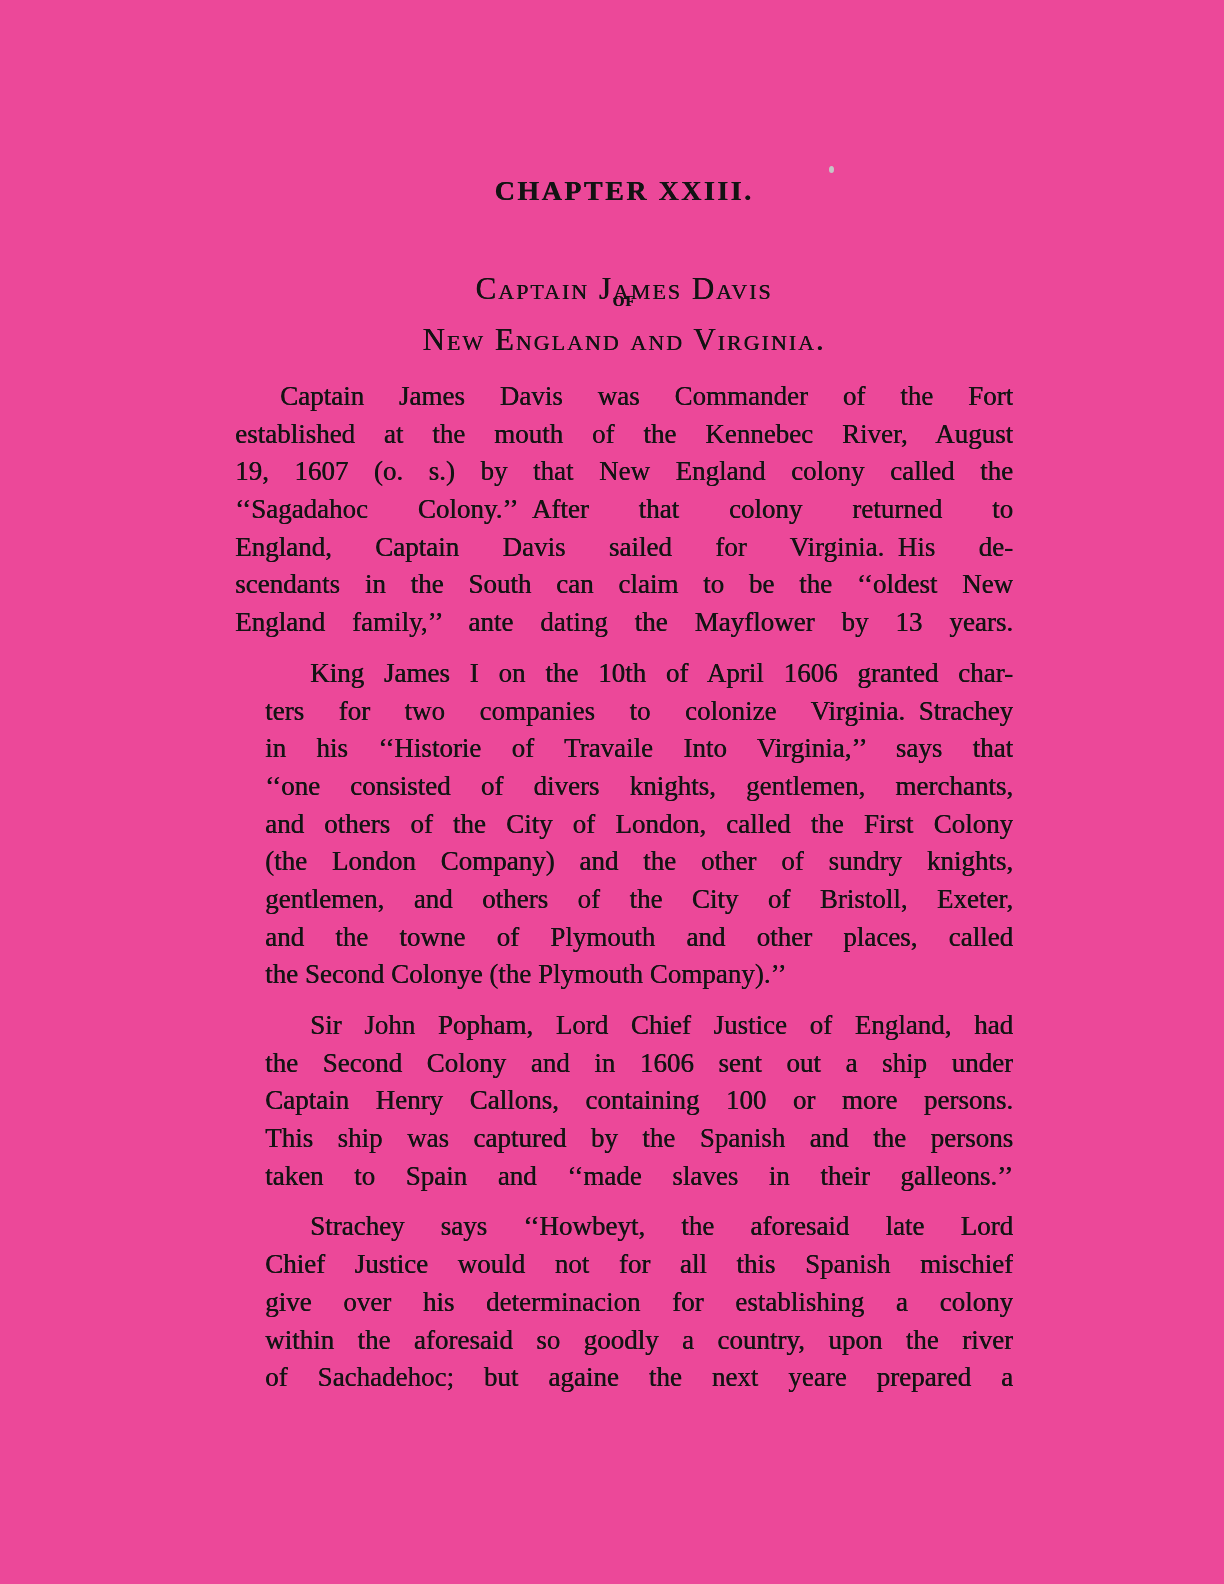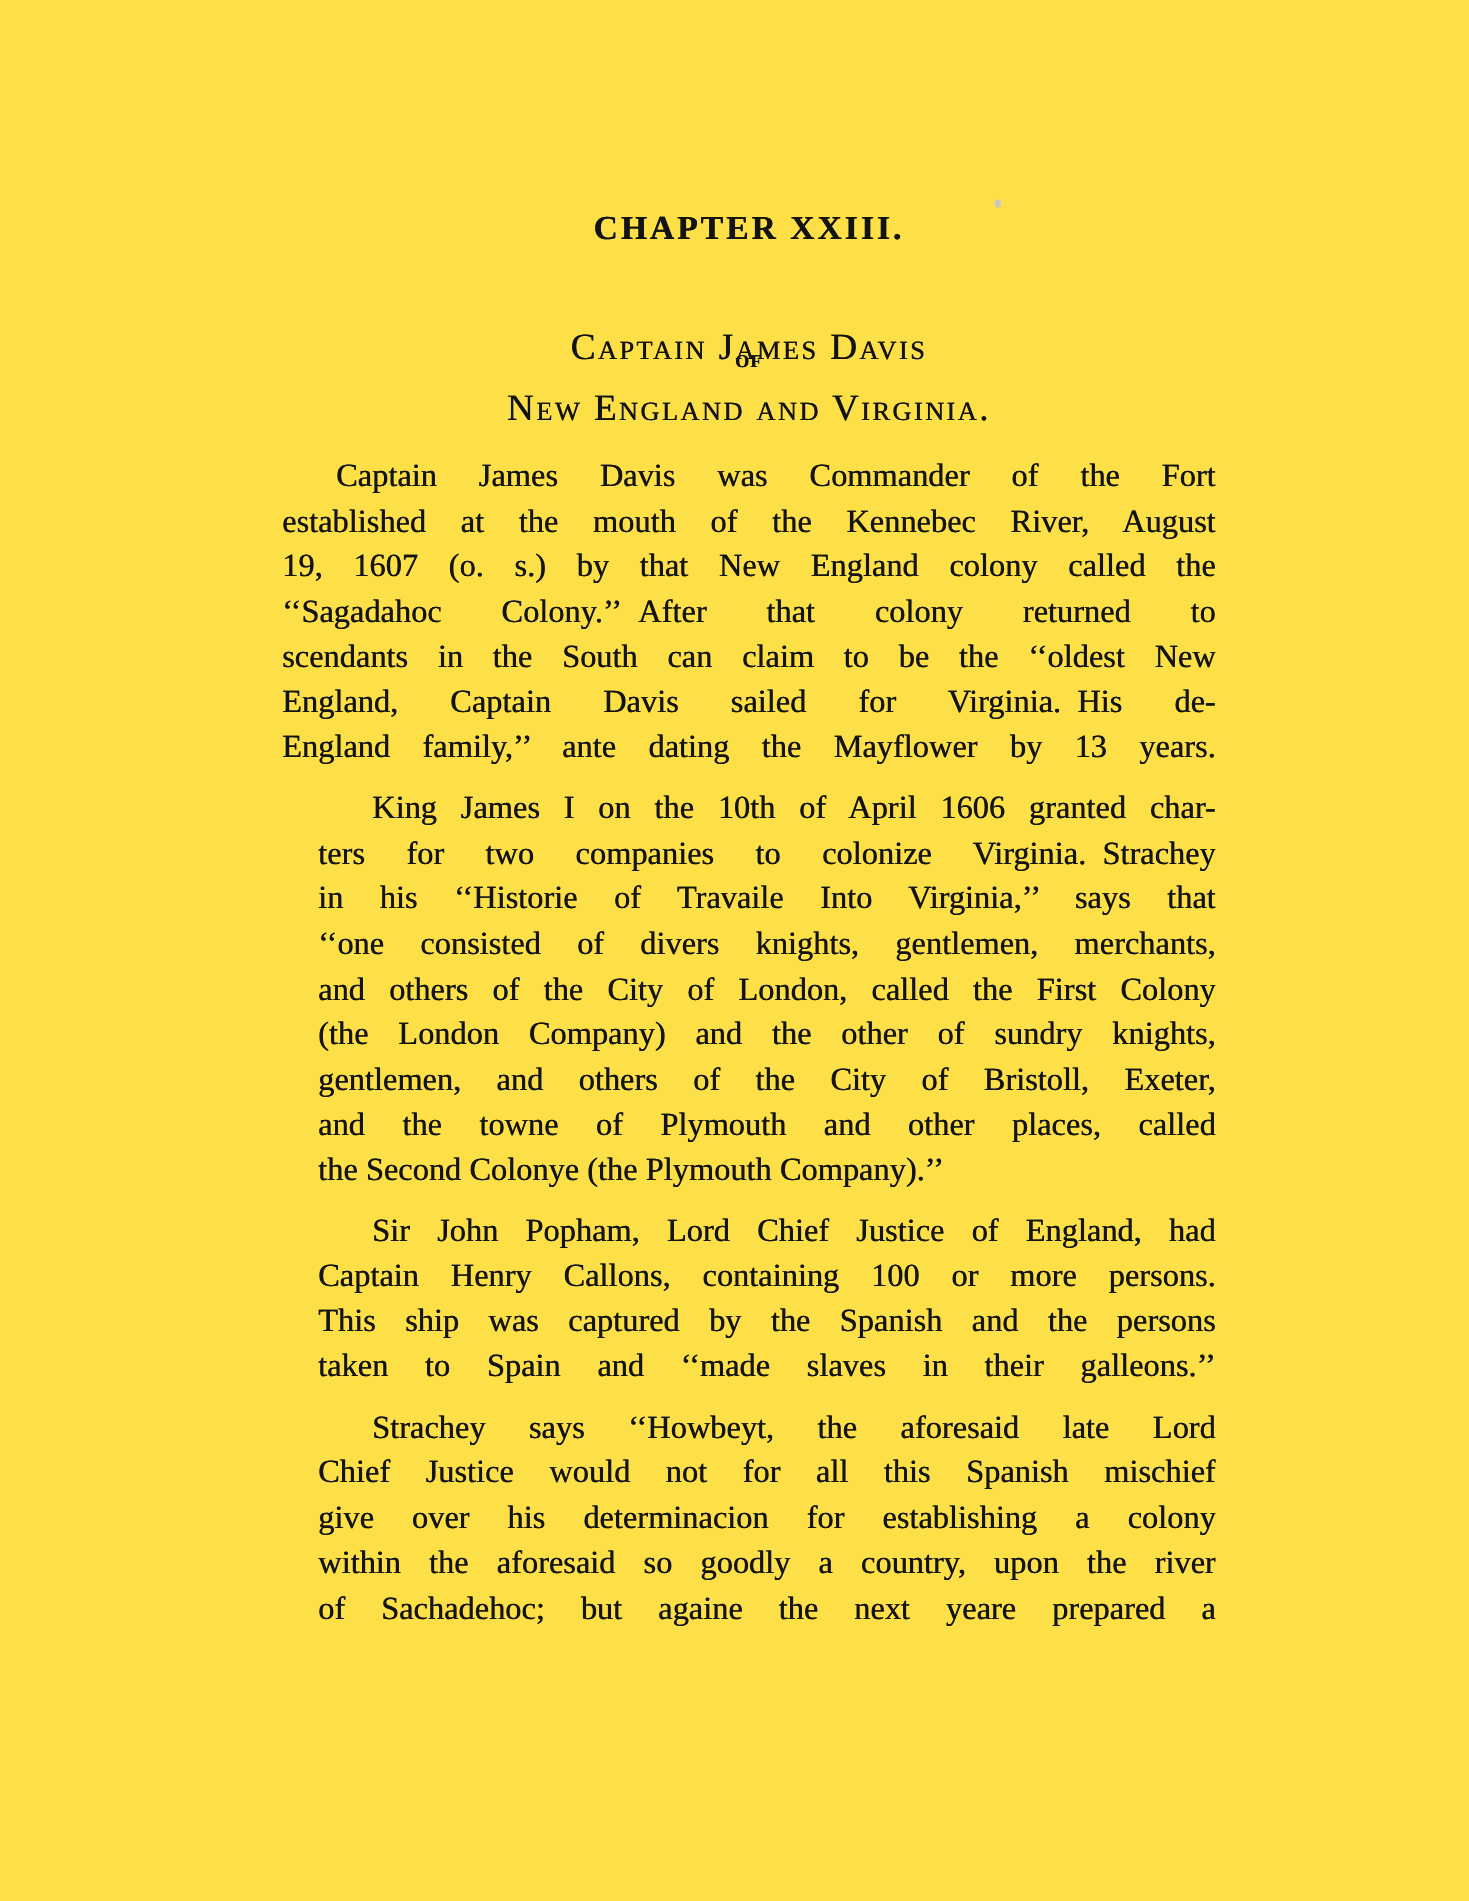--- a/index.html
+++ b/index.html
@@ -4,21 +4,21 @@
 <style>
   html, body {
     margin: 0;
     padding: 0;
     background: #ffffff;
   }
   .page {
     position: relative;
     width: 1224px;
     height: 1584px;
-    background: #fde047;
+    background: #ec4899;
     overflow: hidden;
     font-family: "Liberation Serif", serif;
     color: #151515;
   }
   .heading-layer {
     position: absolute;
     left: 235px;
     width: 778px;
     text-align: center;
     color: #131313;
@@ -96,39 +96,40 @@
 
   <div class="heading-layer title-line-3">New England and Virginia.</div>
 
   <div class="body-text">
 
     <div class="para">
       <div class="line indent">Captain James Davis was Commander of the Fort</div>
       <div class="line">established at the mouth of the Kennebec River, August</div>
       <div class="line">19, 1607 (o. s.) by that New England colony called the</div>
       <div class="line">‘‘Sagadahoc Colony.’’ After that colony returned to</div>
+      <div class="line">England, Captain Davis sailed for Virginia. His de-</div>
       <div class="line">scendants in the South can claim to be the ‘‘oldest New</div>
-      <div class="line">England, Captain Davis sailed for Virginia. His de-</div>
       <div class="line">England family,’’ ante dating the Mayflower by 13 years.</div>
     </div>
 
     <div class="para">
       <div class="line indent">King James I on the 10th of April 1606 granted char-</div>
       <div class="line">ters for two companies to colonize Virginia. Strachey</div>
       <div class="line">in his ‘‘Historie of Travaile Into Virginia,’’ says that</div>
       <div class="line">‘‘one consisted of divers knights, gentlemen, merchants,</div>
       <div class="line">and others of the City of London, called the First Colony</div>
       <div class="line">(the London Company) and the other of sundry knights,</div>
       <div class="line">gentlemen, and others of the City of Bristoll, Exeter,</div>
       <div class="line">and the towne of Plymouth and other places, called</div>
       <div class="line short">the Second Colonye (the Plymouth Company).’’</div>
     </div>
 
     <div class="para">
       <div class="line indent">Sir John Popham, Lord Chief Justice of England, had</div>
+      <div class="line">the Second Colony and in 1606 sent out a ship under</div>
       <div class="line">Captain Henry Callons, containing 100 or more persons.</div>
       <div class="line">This ship was captured by the Spanish and the persons</div>
       <div class="line">taken to Spain and ‘‘made slaves in their galleons.’’</div>
     </div>
 
     <div class="para">
       <div class="line indent">Strachey says ‘‘Howbeyt, the aforesaid late Lord</div>
       <div class="line">Chief Justice would not for all this Spanish mischief</div>
       <div class="line">give over his determinacion for establishing a colony</div>
       <div class="line">within the aforesaid so goodly a country, upon the river</div>

